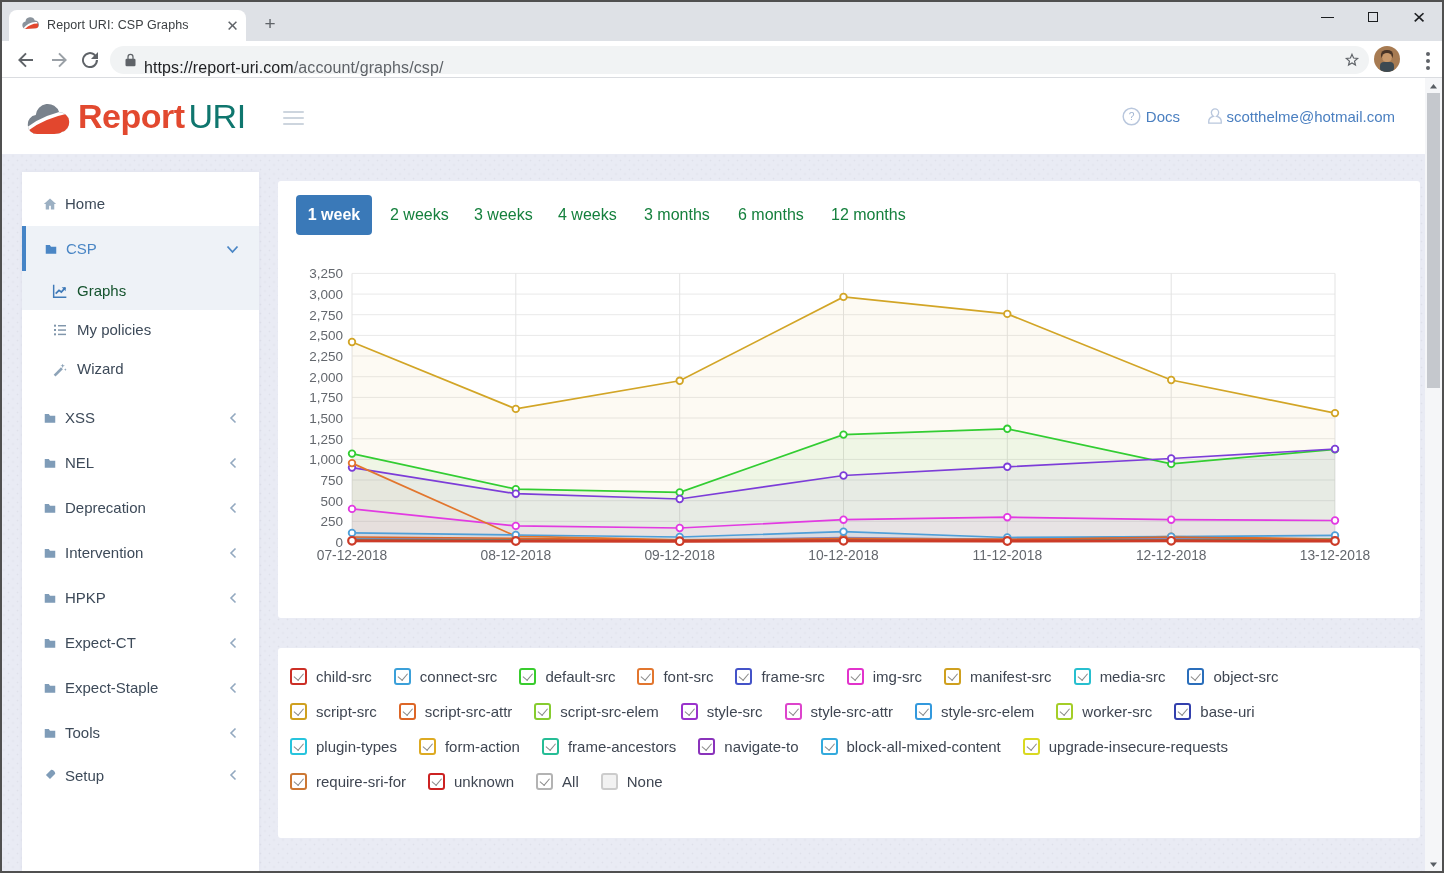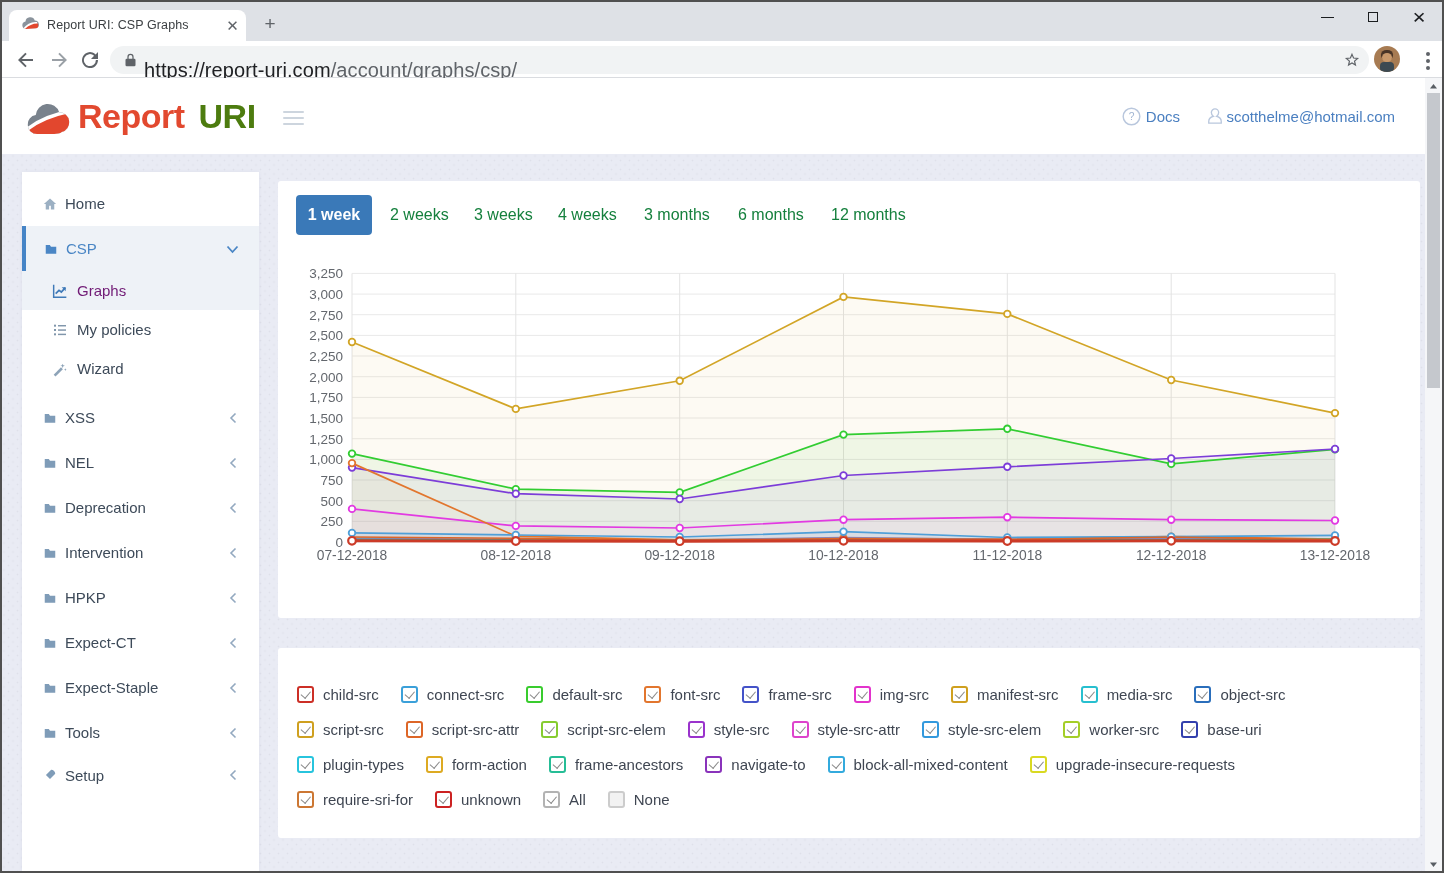--- a/index.html
+++ b/index.html
@@ -12,49 +12,49 @@
 #tab .close{position:absolute;left:215px;top:7px;width:17px;height:17px;color:#5f6368;font-size:15px;line-height:17px;text-align:center}
 #newtab{position:absolute;left:258px;top:8px;width:20px;height:28px;color:#5f6368;font-size:19px;line-height:28px;text-align:center;font-weight:400}
 #winctl{position:absolute;right:0;top:0;height:30px;color:#202124}
 #winctl .wc{position:absolute;top:0;width:46px;height:30px;display:flex;align-items:center;justify-content:center}
 #winctl .mn{display:block;width:13px;height:0;border-top:1.6px solid #1b1d20}
 #winctl .mx{display:block;width:10.5px;height:10.5px;border:1.5px solid #1b1d20}
 #winctl .cl{font-size:17px;font-weight:400;color:#1b1d20;font-family:"Liberation Sans",sans-serif;transform:scaleY(.92)}
 #toolbar{position:absolute;left:0;top:39px;width:1440px;height:37px;background:#fff;border-bottom:1px solid #dadce0}
 .navic{position:absolute;top:6.5px;width:24px;height:24px}
 #urlpill{position:absolute;left:108px;top:4.5px;width:1259px;height:28px;background:#f1f3f4;border-radius:14px}
-#urltxt{position:absolute;left:34px;top:13px;font-size:20px;color:#202124;letter-spacing:.1px}
+#urltxt{position:absolute;left:34px;top:13px;font-size:16px;color:#202124;letter-spacing:.1px}
 #star{position:absolute;right:8px;top:5px}
 
 #page{position:absolute;left:0;top:76px;width:1423px;height:795px;background:#e9ebf4;overflow:hidden}
 #sitehead{position:absolute;left:0;top:0;width:1423px;height:76px;background:#fff}
 #logotext{position:absolute;left:76px;top:19px;font-size:34px;font-weight:600;letter-spacing:-.5px;color:#e2492f}
-#logotext .uri{color:#4d7c0f;margin-left:14px;font-weight:700}
+#logotext .uri{color:#0f766e;margin-left:4px;font-weight:400}
 #burger{position:absolute;left:281px;top:33px;width:21px;height:14px}
 #burger div{height:2px;background:#cdd5de;margin-bottom:4px;border-radius:1px}
 #headright{position:absolute;right:30px;top:0;height:76px;font-size:15px;color:#4a7fc0}
 #main{position:absolute;left:0;top:76px;width:1423px;height:717px;
  background-image:radial-gradient(#dfe0ea 0.9px,transparent 1.05px),radial-gradient(#dfe0ea 0.9px,transparent 1.05px);background-size:9px 9px;background-position:2px 2px,6.5px 6.5px;background-color:#e9ebf4}
 
 #sb{position:absolute;left:20px;top:18px;width:237px;height:699px;background:#fff;box-shadow:0 0 4px rgba(60,70,110,.06)}
 .sbi{position:relative;height:45px;display:flex;align-items:center;color:#3d4a59;font-size:15px}
 .sbi.sub{height:39px}
 .sbi .ic{width:14px;height:14px;margin-left:21px;margin-right:8px;flex:none}
 .sbi .ic2{width:16px;height:16px;margin-left:30px;margin-right:9px;flex:none}
 .sbi .chev{position:absolute;right:24px;color:#8aa3bd;font-size:14px}
 .sbi.csp{background:#eef2f7;border-left:4px solid #4584c6;color:#4a86c5}
 .sbi.csp .ic{margin-left:18px}
-.sbi.active{background:#eef2f7;color:#701a75}
+.sbi.active{background:#eef2f7;color:#14532d}
 
 #card1{position:absolute;left:276px;top:27px;width:1142px;height:437px;background:#fff;border-radius:3px}
 #card2{position:absolute;left:276px;top:494px;width:1142px;height:190px;background:#fff;border-radius:3px}
 .wtab{position:absolute;top:14px;height:40px;line-height:40px;font-size:16px;color:#15803d}
 #wk1{left:18px;width:76px;background:#3a79b8;color:#fff;text-align:center;border-radius:4px;font-weight:700}
 
-.cbrow{position:absolute;left:19px;height:35px;display:flex;align-items:flex-end}
+.cbrow{position:absolute;left:12px;height:35px;display:flex;align-items:flex-start}
 .cbi{display:flex;align-items:center;margin-right:22px}
 .cb{width:17px;height:17px;border:2px solid #999;border-radius:3px;background:#fff;margin-right:9px;position:relative;flex:none}
 .cb:after{content:"";position:absolute;left:4px;top:0.5px;width:4.5px;height:7.5px;border:solid #8a8a8a;border-width:0 1.9px 1.9px 0;transform:rotate(40deg)}
 .cb.un:after{display:none}
 .cbi span{font-size:15px;color:#3f4652}
 
 #sbar{position:absolute;right:0;top:76px;width:17px;height:795px;background:#f5f6f8}
 #sbar .thumb{position:absolute;left:2px;top:15px;width:13px;height:295px;background:#c5c8cd}
 </style>
 </head>

